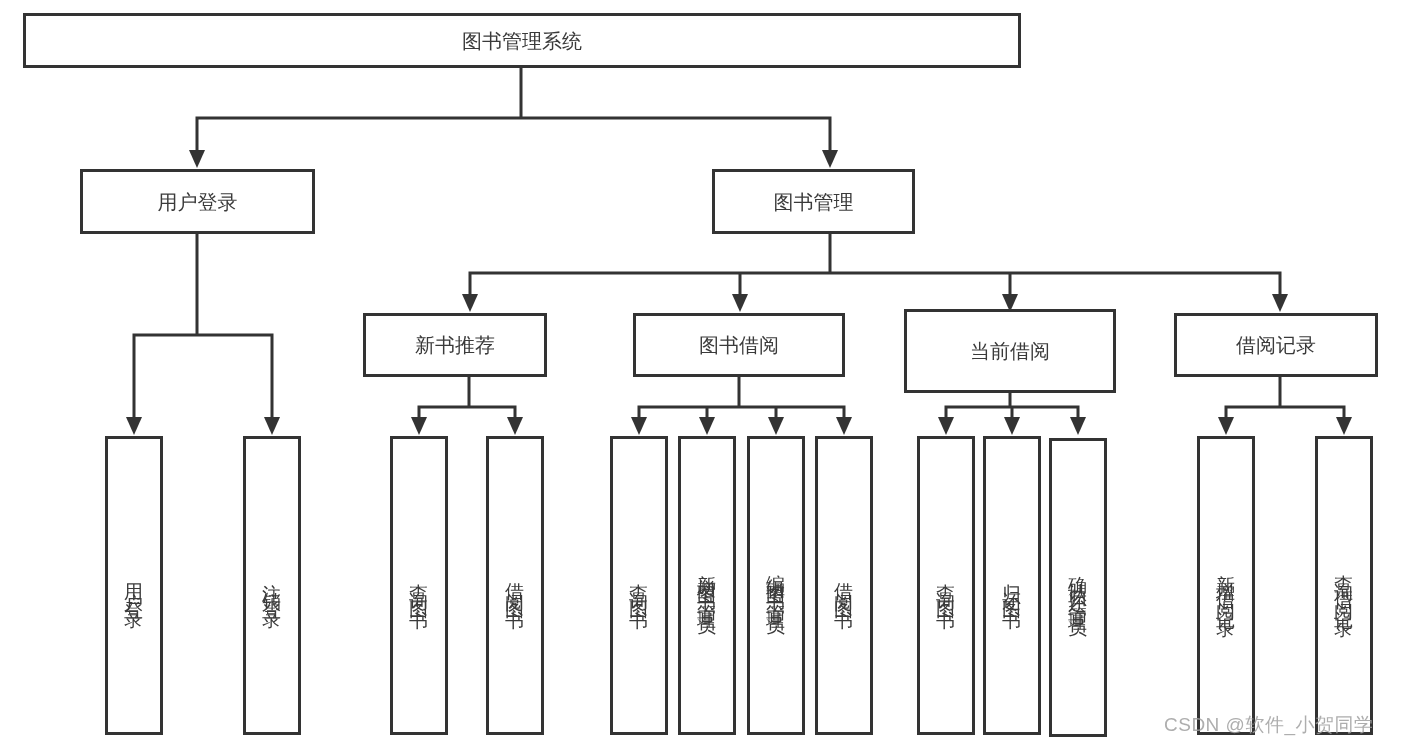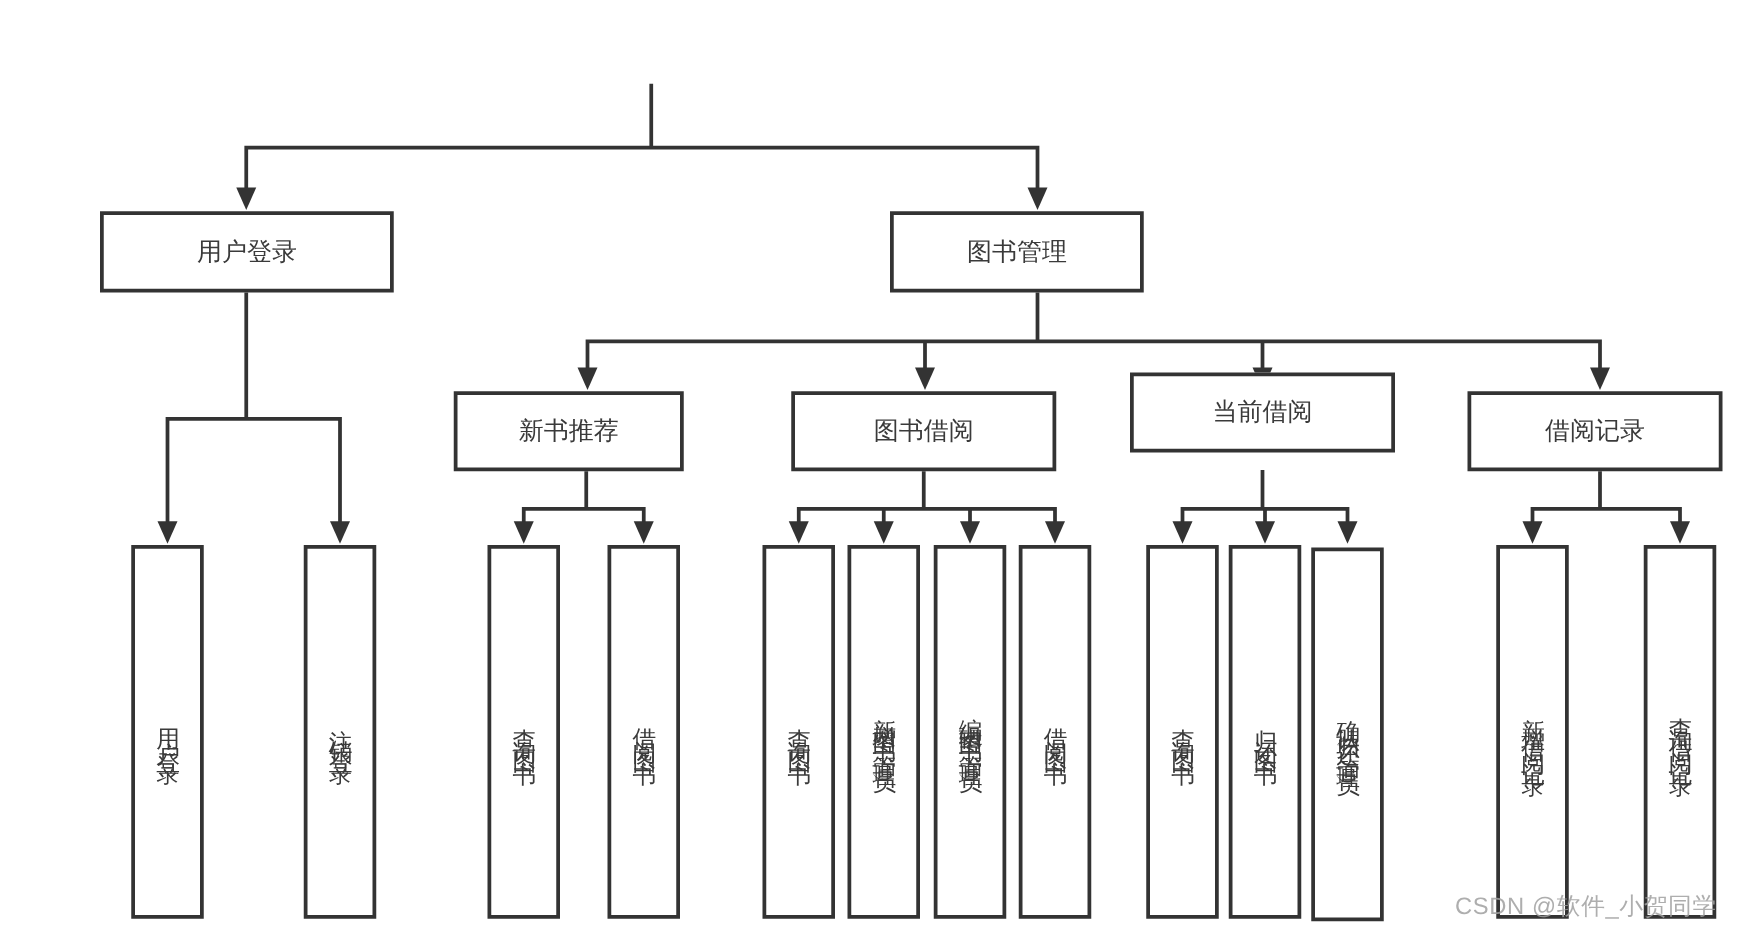--- a/index.html
+++ b/index.html
@@ -100,35 +100,38 @@
 
       <polygon points="938,417 954,417 946,435"></polygon>
       <polygon points="1004,417 1020,417 1012,435"></polygon>
       <polygon points="1070,417 1086,417 1078,435"></polygon>
 
       <polygon points="1218,417 1234,417 1226,435"></polygon>
       <polygon points="1336,417 1352,417 1344,435"></polygon>
     </g>
   </svg>
 
+  <div class="box" style="left:23px; top:13px; width:998px; height:55px;">
+    <span>图书管理系统</span>
+  </div>
 
   <div class="box" style="left:80px; top:169px; width:235px; height:65px;">
     <span>用户登录</span>
   </div>
   <div class="box" style="left:712px; top:169px; width:203px; height:65px;">
     <span>图书管理</span>
   </div>
 
   <div class="box" style="left:363px; top:313px; width:184px; height:64px;">
     <span>新书推荐</span>
   </div>
   <div class="box" style="left:633px; top:313px; width:212px; height:64px;">
     <span>图书借阅</span>
   </div>
-  <div class="box" style="left:904px; top:298px; width:212px; height:64px;">
+  <div class="box" style="left:904px; top:309px; width:212px; height:84px;">
     <span>当前借阅</span>
   </div>
   <div class="box" style="left:1174px; top:313px; width:204px; height:64px;">
     <span>借阅记录</span>
   </div>
 
   <div class="box leaf" style="left:105px; top:436px; width:58px; height:299px;">
     <span>用户登录</span>
   </div>
   <div class="box leaf" style="left:243px; top:436px; width:58px; height:299px;">

